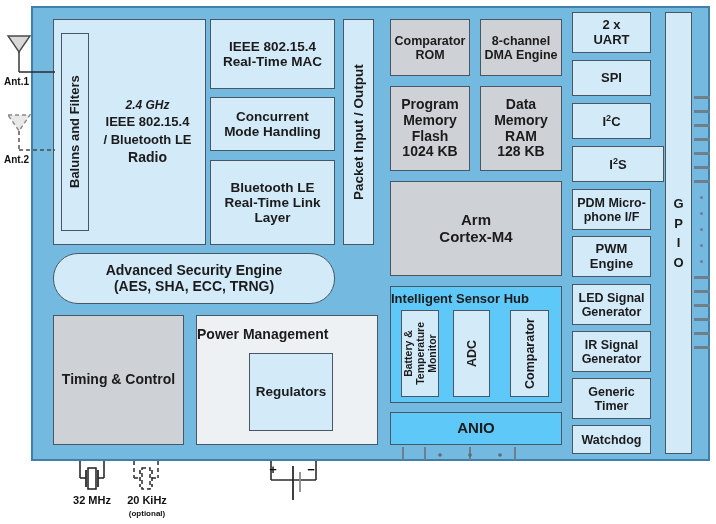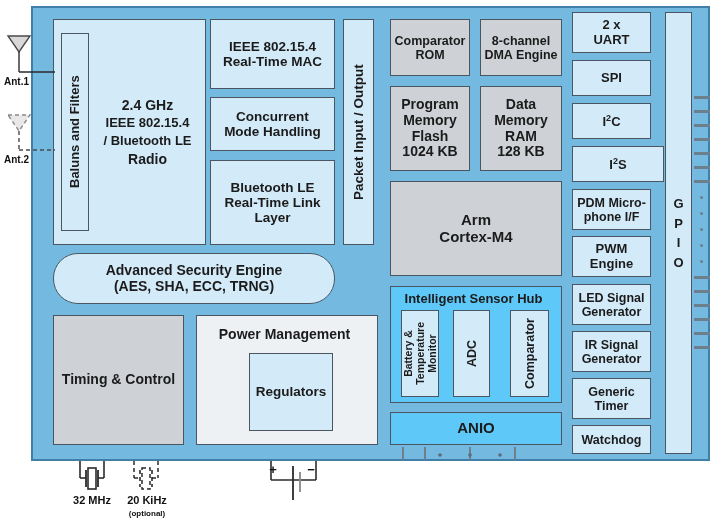--- a/index.html
+++ b/index.html
@@ -36,21 +36,21 @@
   .vert{writing-mode:vertical-rl;transform:rotate(180deg);}
 
   
   .grp{position:absolute;box-sizing:border-box;border:1.5px solid #4a5763;}
   .grp.lt{background:#d3eaf9;}
   .grp.wh{background:#eef1f4;}
   .grp.br{background:#5ec8f8;}
 
   .grp-title{
     position:absolute;left:0;right:5px;top:3px;
-    text-align:center;font-weight:bold;
+    font-weight:bold;
   }
 
   
   .antlbl{position:absolute;font-size:10px;font-weight:bold;color:#111;}
   .xlbl{position:absolute;font-size:11px;font-weight:bold;color:#111;text-align:center;}
   .xsub{position:absolute;font-size:8px;font-weight:bold;color:#111;text-align:center;}
 
   svg.overlay{position:absolute;left:0;top:0;width:716px;height:524px;pointer-events:none;}
 
   
@@ -61,21 +61,21 @@
 
 <div id="root">
 
   <div class="chip"></div>
 
   <div class="grp lt" style="left:53px;top:19px;width:153px;height:226px;">
     <div class="blk lt vert" style="left:7px;top:13px;width:28px;height:198px;font-size:13px;">Baluns and Filters</div>
     <div style="position:absolute;left:40px;top:0;right:4px;bottom:0;display:flex;
                 flex-direction:column;align-items:center;justify-content:center;
                 font-weight:bold;line-height:1.35;">
-      <span style="font-size:14px;">2.4 GHz</span>
+      <span style="font-size:12px;font-style:italic;">2.4 GHz</span>
       <span style="font-size:13px;">IEEE 802.15.4</span>
       <span style="font-size:13px;">/ Bluetooth LE</span>
       <span style="font-size:14px;">Radio</span>
     </div>
   </div>
 
   <div class="blk lt" style="left:210px;top:19px;width:125px;height:70px;font-size:13.5px;flex-direction:column;">
     <span>IEEE 802.15.4</span>
     <span>Real-Time MAC</span>
   </div>

